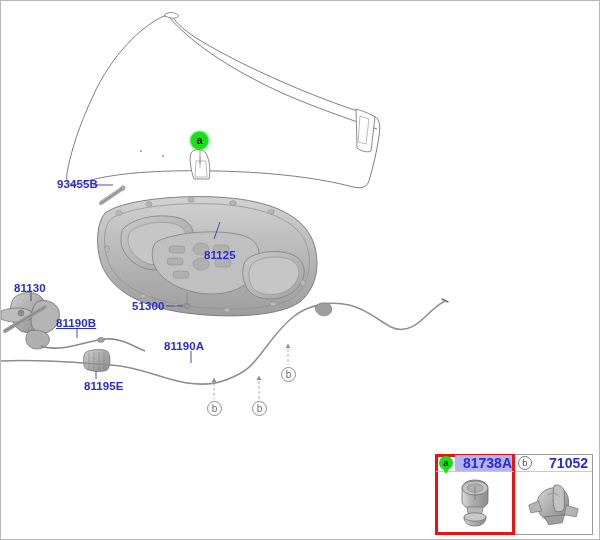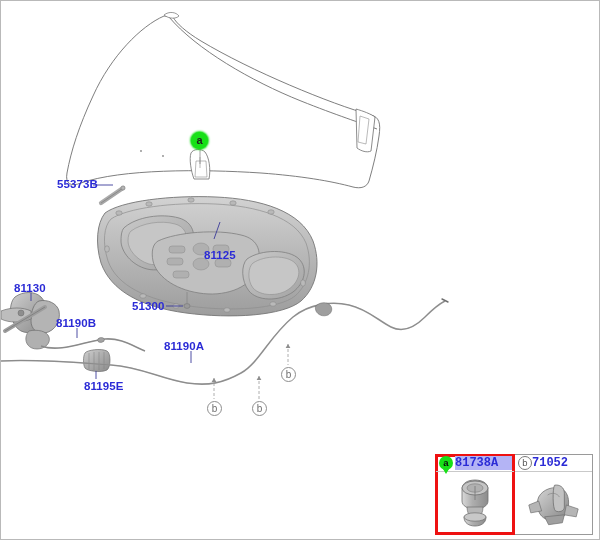--- a/index.html
+++ b/index.html
@@ -135,25 +135,25 @@
     background: #ffffff;
     color: #555555;
     font-size: 9.5px;
     line-height: 12px;
     text-align: center;
     flex: 0 0 auto;
     box-sizing: border-box;
   }
   .legend-num {
     flex: 1 1 auto;
-    text-align: left;
+    text-align: right;
     color: #2b2bd6;
-    font-size: 12px;
+    font-size: 14px;
     font-weight: 700;
-    font-family: Liberation Mono, monospace;
+    font-family: Liberation Sans, sans-serif;
     padding-right: 4px;
   }
   .legend-num.highlighted {
     background: #b4b4f5;
     color: #2b2bd6;
     margin-left: 2px;
     margin-right: 2px;
     padding-right: 0;
   }
   .legend-body {
@@ -334,25 +334,25 @@
 
       <path d="M213,377 L213,398" stroke="#9a9a9a" stroke-width="0.8" stroke-dasharray="3,2"></path>
       <path d="M213,377 l-2.4,4 h4.8 z" fill="#8e8e8e"></path>
       <path d="M258,375 L258,398" stroke="#9a9a9a" stroke-width="0.8" stroke-dasharray="3,2"></path>
       <path d="M258,375 l-2.4,4 h4.8 z" fill="#8e8e8e"></path>
       <path d="M287,343 L287,364" stroke="#9a9a9a" stroke-width="0.8" stroke-dasharray="3,2"></path>
       <path d="M287,343 l-2.4,4 h4.8 z" fill="#8e8e8e"></path>
     </g>
   </svg>
 
-  <div class="part-label" style="left:56px;  top:178px;">55373B</div>
+  <div class="part-label" style="left:56px;  top:178px;">93455B</div>
   <div class="part-label" style="left:203px; top:209px;margin-top:40px;">81125</div>
   <div class="part-label" style="left:131px; top:300px;">51300</div>
   <div class="part-label" style="left:13px;  top:282px;">81130</div>
-  <div class="part-label" style="left:55px;  top:317px;">81190B</div>
+  <div class="part-label" style="left:55px;  top:317px;text-decoration:underline;">81190B</div>
   <div class="part-label" style="left:75px;  top:380px;margin-left:8px;">81195E</div>
   <div class="part-label" style="left:163px; top:340px;">81190A</div>
 
   <div class="callout-a" style="left:190px; top:131px;">a</div>
   <div class="callout-b" style="left:206px; top:400px;">b</div>
   <div class="callout-b" style="left:251px; top:400px;">b</div>
   <div class="callout-b" style="left:280px; top:366px;">b</div>
 
   <div id="legend">
 

